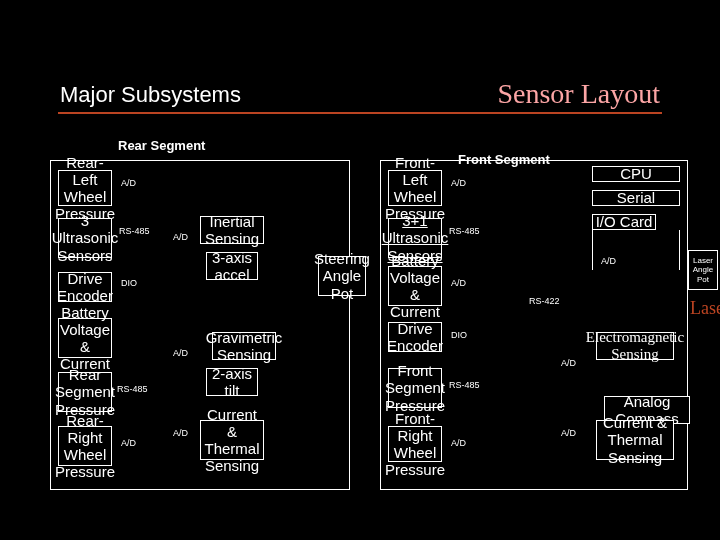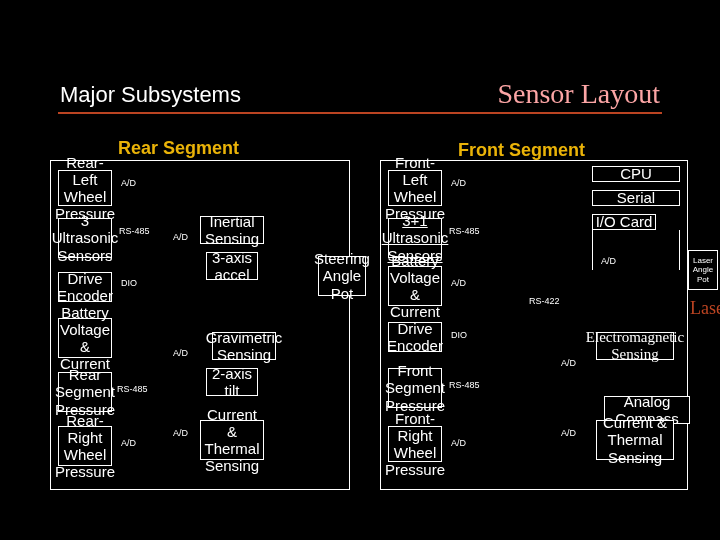--- a/index.html
+++ b/index.html
@@ -30,26 +30,26 @@
   .hr {
     position: absolute;
     left: 58px;
     right: 58px;
     top: 112px;
     height: 2px;
     background: #bb4422;
   }
   .seg-title {
     position: absolute;
-    color: #eab308;
-    font-size: 18px;
+    color: #ffffff;
+    font-size: 13px;
     font-weight: bold;
   }
   .seg-title.rear { left: 118px; top: 138px; }
-  .seg-title.front { left: 458px; top: 140px; }
+  .seg-title.front { left: 458px; top: 152px; }
   .seg-frame {
     position: absolute;
     border: 1px solid #fff;
     top: 160px;
     height: 330px;
   }
   .seg-frame.rear { left: 50px; width: 300px; }
   .seg-frame.front { left: 380px; width: 308px; }
   .box {
     position: absolute;

